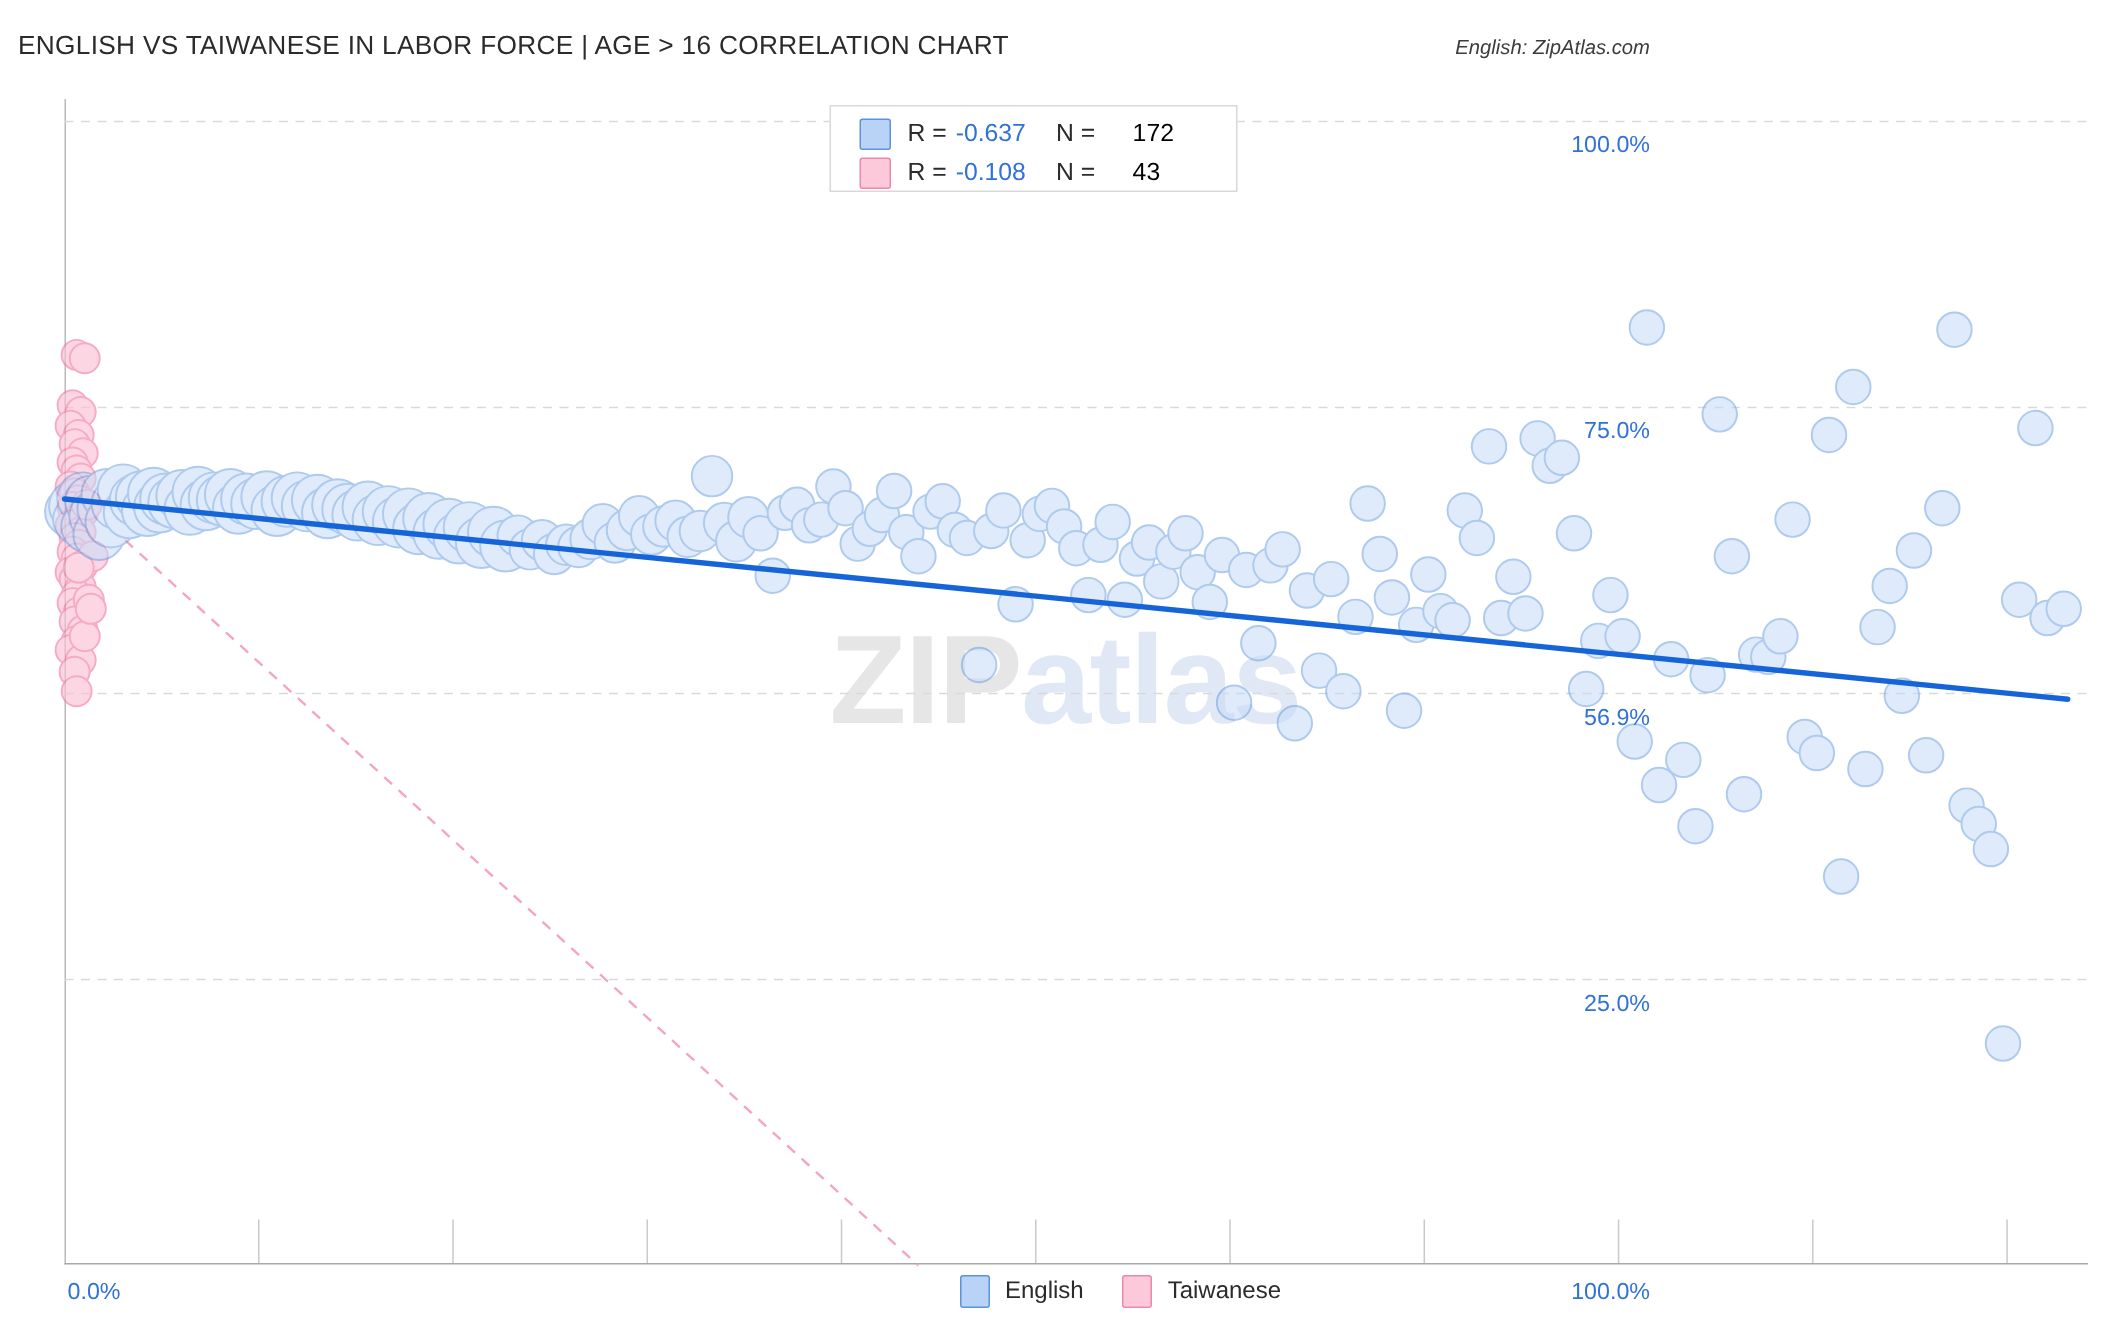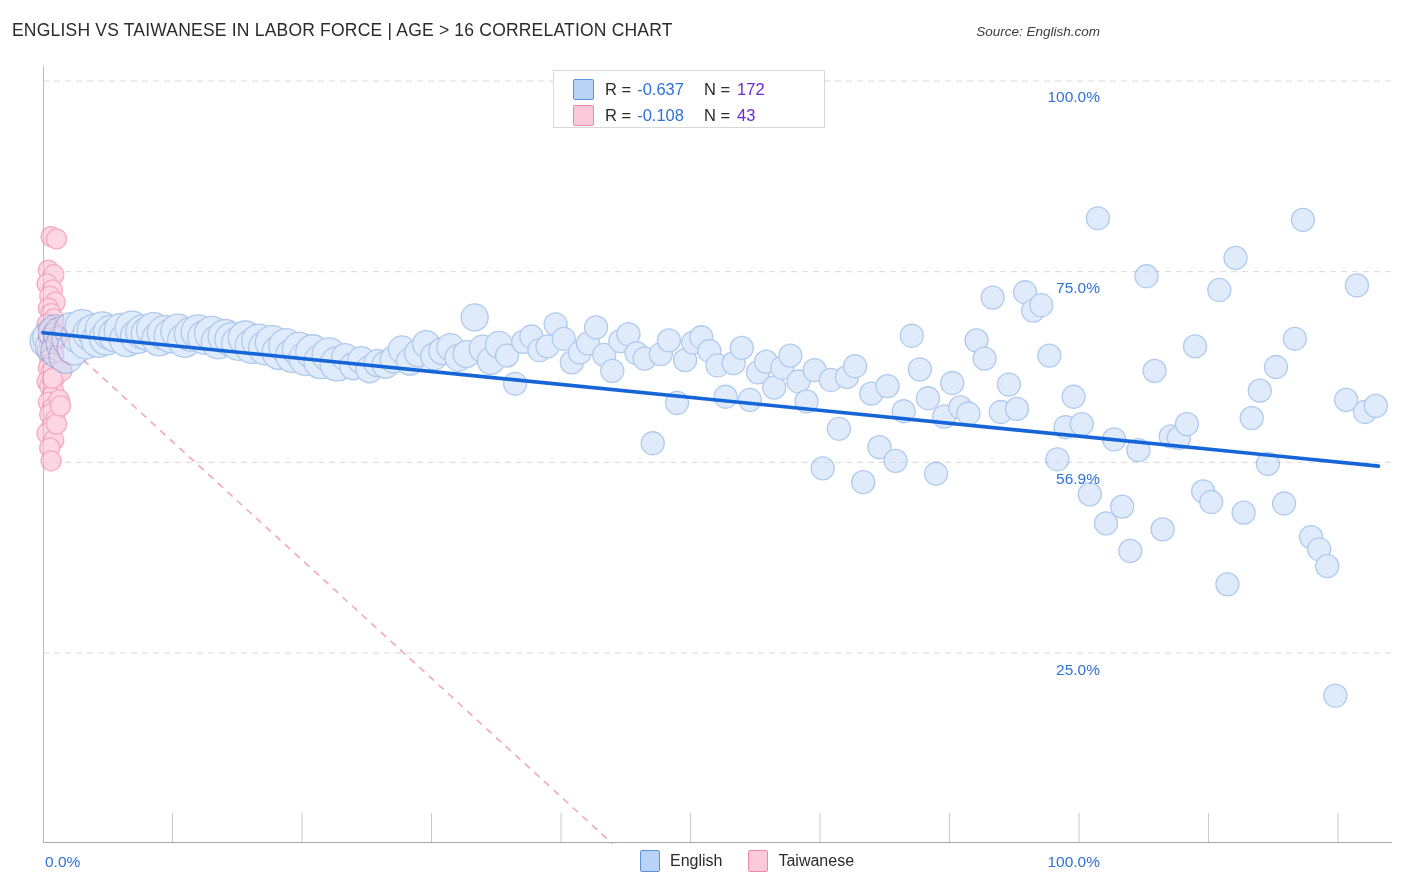--- a/index.html
+++ b/index.html
@@ -67,21 +67,21 @@
   }
   .sw{
     width:21px;height:21px;border-radius:2px;margin-right:11px;
     box-sizing:border-box;
   }
   .sw.blue{background:#b8d3f5;border:1px solid #5d93dd;}
   .sw.pink{background:#fbc9d9;border:1px solid #ee88a9;}
   .rlab{color:#2b2b2b;}
   .rval{color:#2f72d8;margin-left:6px;}
   .nlab{color:#2b2b2b;margin-left:20px;}
-  .nval{color:#6d28d9;margin-left:7px;}
+  .nval{color:#000000;margin-left:25px;}
 
   
   .botlegend{
     position:absolute;left:0;top:850px;width:1406px;
     display:flex;justify-content:center;align-items:center;
     gap:26px;
     margin-left:44px;
   }
   .bl-item{display:flex;align-items:center;}
   .bl-sw{
@@ -102,25 +102,26 @@
   }
   .watermark .zip{color:#e2e2e2;}
   .watermark .atlas{color:#dbe4f5;}
 </style>
 </head>
 <body>
 
 <div id="page">
 
   <div class="title">ENGLISH VS TAIWANESE IN LABOR FORCE | AGE &gt; 16 CORRELATION CHART</div>
-  <div class="source">Source: English.com</div>
+  <div class="source">English: ZipAtlas.com</div>
 
   <div class="axis-left"></div>
   <div class="axis-bottom"></div>
 
+  <div class="watermark"><span class="zip">ZIP</span><span class="atlas">atlas</span></div>
 
   <svg class="canvas" id="canvas" viewBox="0 0 1406 892" preserveAspectRatio="none">
       <g>
         <line x1="43" x2="1392" y1="653" y2="653" stroke="#d9d9d9" stroke-width="1" stroke-dasharray="6 5"></line>
         <line x1="43" x2="1392" y1="462.33333333333337" y2="462.33333333333337" stroke="#d9d9d9" stroke-width="1" stroke-dasharray="6 5"></line>
         <line x1="43" x2="1392" y1="271.6666666666667" y2="271.6666666666667" stroke="#d9d9d9" stroke-width="1" stroke-dasharray="6 5"></line>
         <line x1="43" x2="1392" y1="81" y2="81" stroke="#d9d9d9" stroke-width="1" stroke-dasharray="6 5"></line>
       </g>
       <g>
         <line x1="172.504" x2="172.504" y1="813" y2="842" stroke="#c9c9c9" stroke-width="1"></line>

